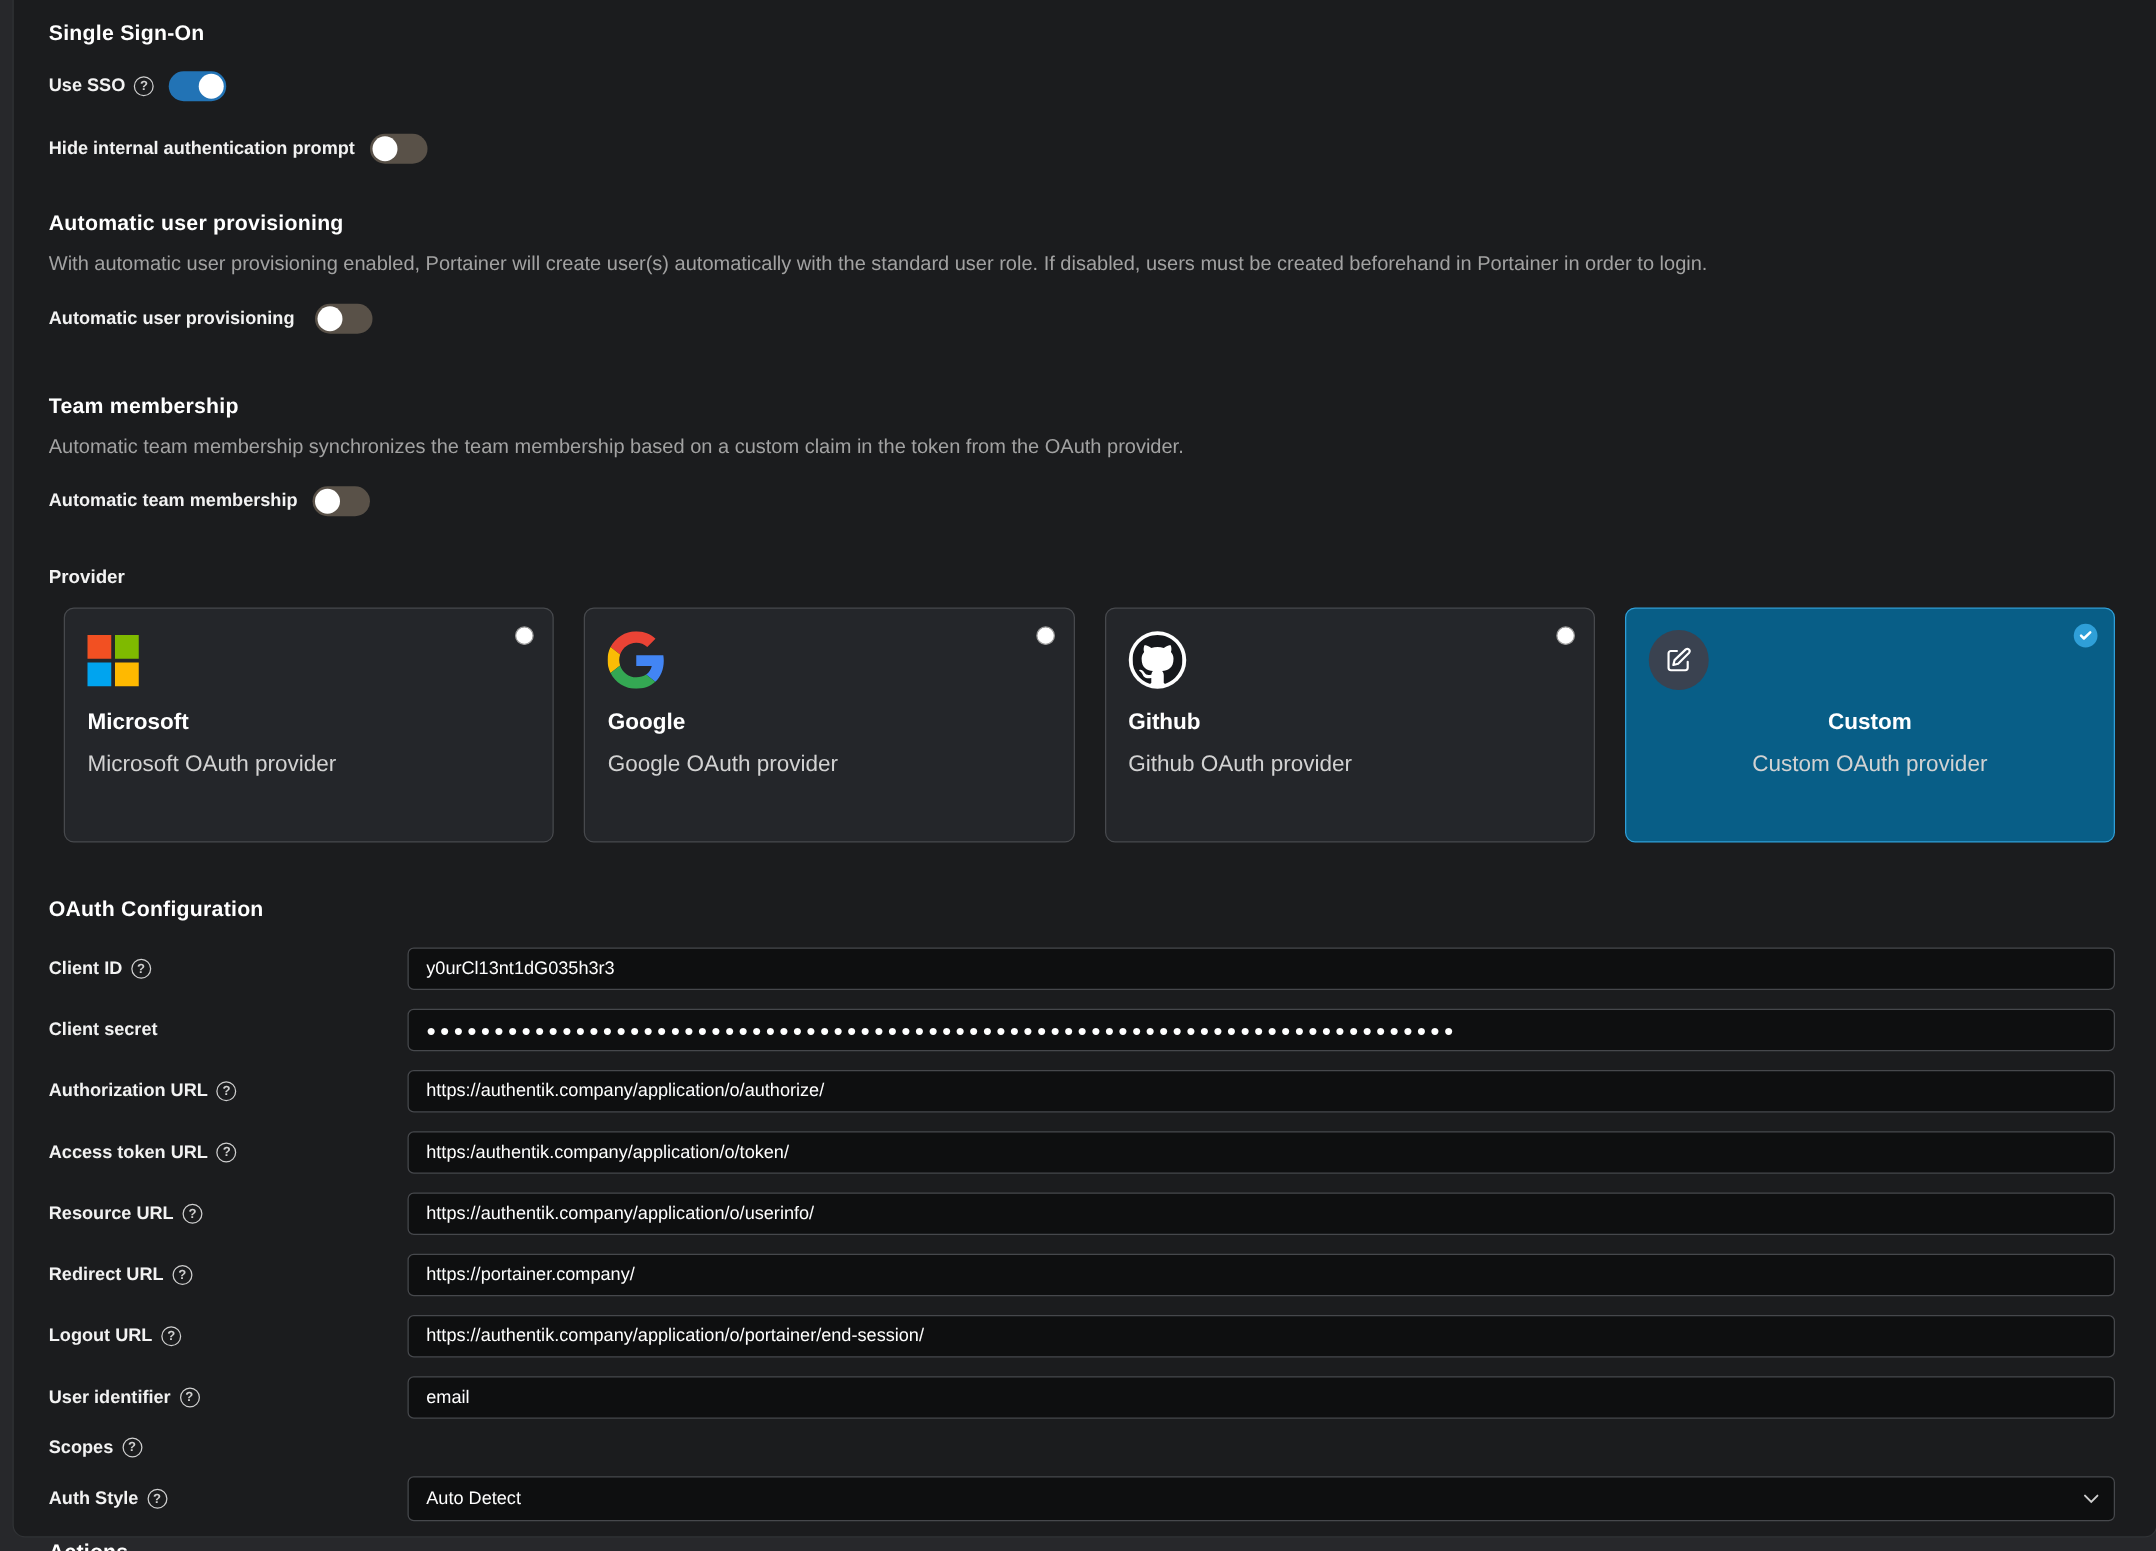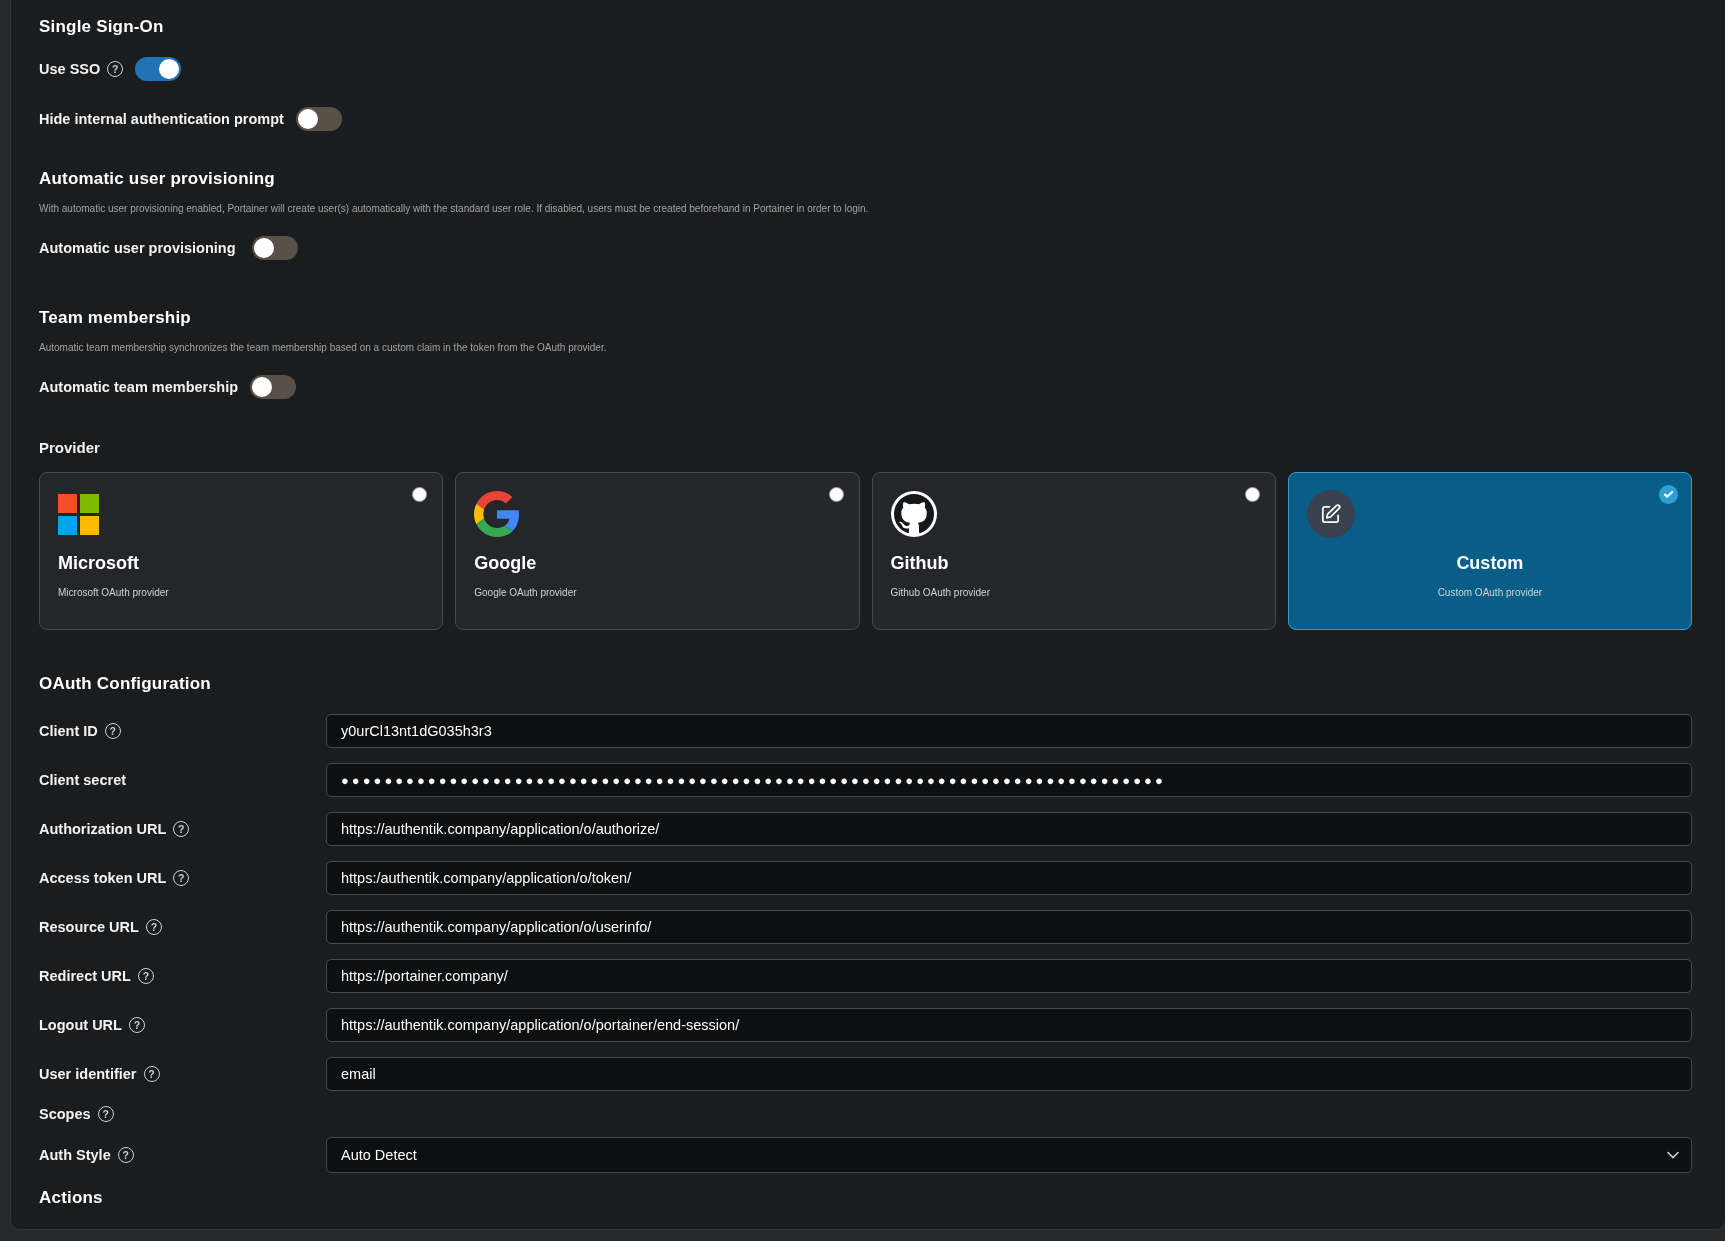--- a/index.html
+++ b/index.html
@@ -16,21 +16,21 @@
     background:#1b1c1e;
     border:1px solid #313336;
     border-radius:10px;
     padding:30px 33px 0 28px;
   }
   h2.sec {
     font-size:17px; font-weight:700; color:#ffffff;
     margin:0 0 20px 0; letter-spacing:.2px;
   }
   .desc {
-    font-size:10px; color:#a2a2a2; margin:0 0 22px 0;
+    font-size:16px; color:#a2a2a2; margin:0 0 22px 0;
   }
   .toggle-row { display:flex; align-items:center; margin-bottom:26px; }
   .toggle-row .lbl { font-size:14.5px; font-weight:700; color:#f2f2f2; }
   .help {
     display:inline-flex; align-items:center; justify-content:center;
     width:16px; height:16px; border-radius:50%;
     border:1.5px solid #cfcfcf; color:#cfcfcf;
     font-size:10.5px; font-weight:700; margin-left:7px; cursor:pointer;
     line-height:1;
   }
@@ -43,28 +43,28 @@
     position:absolute; top:2px; left:2px; width:20px; height:20px;
     border-radius:50%; background:#ffffff;
   }
   .switch.on { background:#2273b5; }
   .switch.on .knob { left:auto; right:2px; }
 
   .provider-label { font-size:15px; font-weight:700; color:#f2f2f2; margin:40px 0 16px 0; }
 
   .cards { display:grid; grid-template-columns:repeat(4,1fr); gap:12px; margin-bottom:44px; }
   .card {
-    position:relative; height:158px;
+    position:relative; height:188px;
     background:#24262a; border:1px solid #47494d; border-radius:8px;
-    padding:16px 18px; cursor:pointer;
+    padding:16px 18px; cursor:pointer;margin-left:12px;
   }
   .card.selected { background:#085e87; border-color:#2f9fd8;text-align:center; }
   .card .logo-wrap { height:50px; margin-bottom:14px; display:flex; align-items:center; }
   .card-title { font-size:18px; font-weight:700; color:#ffffff; margin-bottom:13px; }
-  .card-sub { font-size:10px; color:#d2d2d2; }
+  .card-sub { font-size:18px; color:#d2d2d2; }
   .radio-dot {
     position:absolute; top:14px; right:15px;
     width:15px; height:15px; border-radius:50%;
     background:#ffffff; border:1px solid #9a9a9a;
   }
   .check-badge {
     position:absolute; top:12px; right:13px;
     width:19px; height:19px; border-radius:50%;
     background:#2f9fd8; display:none; align-items:center; justify-content:center;
   }

